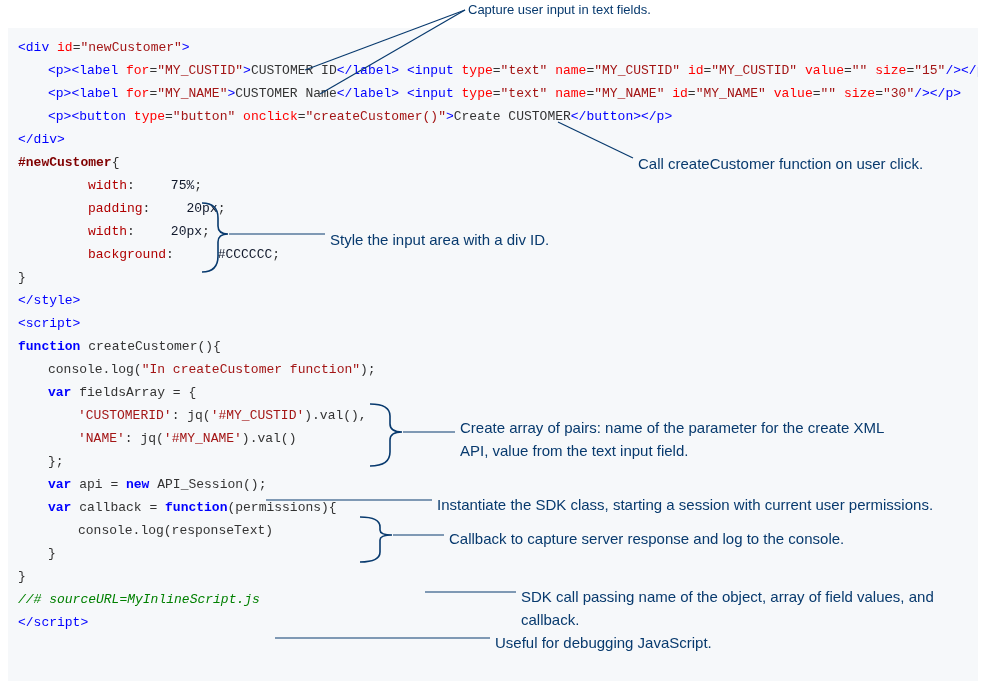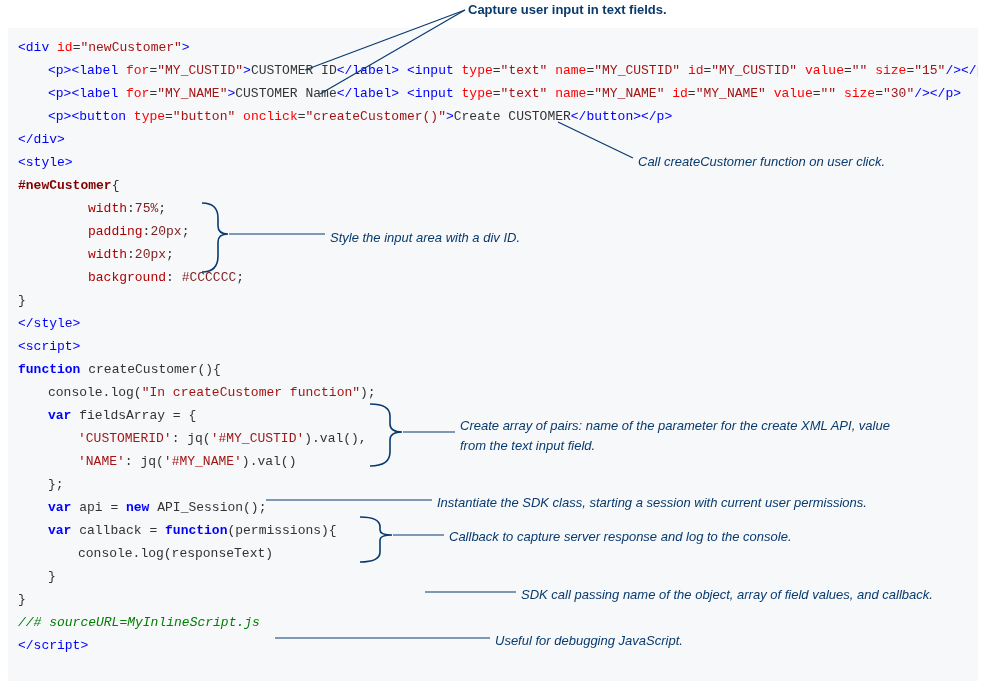--- a/index.html
+++ b/index.html
@@ -24,21 +24,20 @@
     line-height:1.55;
   }
   
   .top-ann{
     position:absolute;
     left:468px;
     top:0px;
     color:var(--ann);
     font-family:Arial,Helvetica,sans-serif;
     font-size:13px;
-    font-weight:bold;
   }
   
   .code{
     position:absolute;
     left:8px;
     top:28px;
     width:970px;
     height:653px;
     background:var(--bg);
     box-sizing:border-box;
@@ -48,31 +47,30 @@
   }
   .line{height:23px;line-height:23px;}
   .ind1{padding-left:30px;}
   .ind2{padding-left:60px;}
   .p{color:#333;} 
   .kw{color:var(--kw);}
   .attr{color:var(--attr);}
   .str{color:var(--str);font-weight:normal;}
   .sel{color:var(--selector);font-weight:bold;font-family:Liberation Mono, monospace;}
   .prop{color:var(--prop);font-weight:normal;margin-left:40px;}
-  .num{color:#7f1d1d;}
+  .num{color:#0f172a;margin-left:36px;}
   .cmt{color:var(--comment);font-style:italic;margin-top:10px;}
   .bold{font-weight:bold;}
   
   .ann{
     position:absolute;
     color:var(--ann);
     font-family:Arial,Helvetica,sans-serif;
-    font-size:13px;
+    font-size:15px;
     max-width:560px;
-    font-style:italic;
   }
   
   svg.overlay{
     position:absolute;
     left:0;top:0;
     width:985px;height:689px;
     pointer-events:none;
   }
   .conn{stroke:var(--ann);stroke-width:1.2;fill:none;}
   .brace{stroke:var(--ann);stroke-width:1.6;fill:none;}
@@ -95,21 +93,20 @@
 <div class="line ind1">
 <span class="kw">&lt;p&gt;&lt;label </span><span class="attr">for</span><span class="p">=</span><span class="str">"MY_NAME"</span><span class="kw">&gt;</span><span class="p">CUSTOMER Name</span><span class="kw">&lt;/label&gt;</span><span class="kw"> &lt;input </span><span class="attr">type</span><span class="p">=</span><span class="str">"text"</span><span class="p"> </span><span class="attr">name</span><span class="p">=</span><span class="str">"MY_NAME"</span><span class="p"> </span><span class="attr">id</span><span class="p">=</span><span class="str">"MY_NAME"</span><span class="p"> </span><span class="attr">value</span><span class="p">=</span><span class="str">""</span><span class="p"> </span><span class="attr">size</span><span class="p">=</span><span class="str">"30"</span><span class="kw">/&gt;&lt;/p&gt;</span>
 </div>
 
 <div class="line ind1">
 <span class="kw">&lt;p&gt;&lt;button </span><span class="attr">type</span><span class="p">=</span><span class="str">"button"</span><span class="p">  </span><span class="attr">onclick</span><span class="p">=</span><span class="str">"createCustomer()"</span><span class="kw">&gt;</span><span class="p">Create CUSTOMER</span><span class="kw">&lt;/button&gt;&lt;/p&gt;</span>
 </div>
 
 <div class="line"><span class="kw">&lt;/div&gt;</span></div>
 
-<div class="line"><span class="kw">&lt;style&gt;</span></div>
 
 <div class="line"><span class="sel">#newCustomer</span><span class="p">{</span></div>
 
 <div class="line ind1"><span class="prop">width</span><span class="p">:</span><span class="num">75%</span><span class="p">;</span></div>
 <div class="line ind1"><span class="prop">padding</span><span class="p">:</span><span class="num">20px</span><span class="p">;</span></div>
 <div class="line ind1"><span class="prop">width</span><span class="p">:</span><span class="num">20px</span><span class="p">;</span></div>
 <div class="line ind1"><span class="prop">background</span><span class="p">: </span><span class="num">#CCCCCC</span><span class="p">;</span></div>
 
 <div class="line"><span class="p">}</span></div>
 

